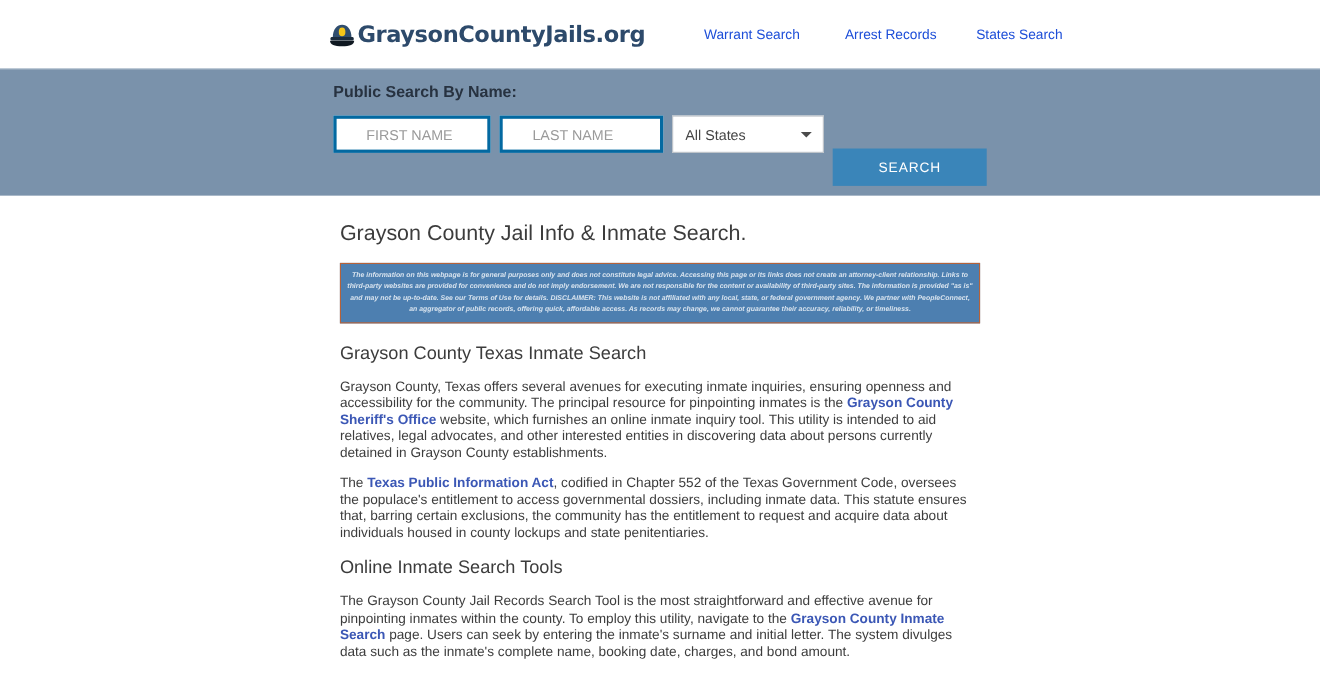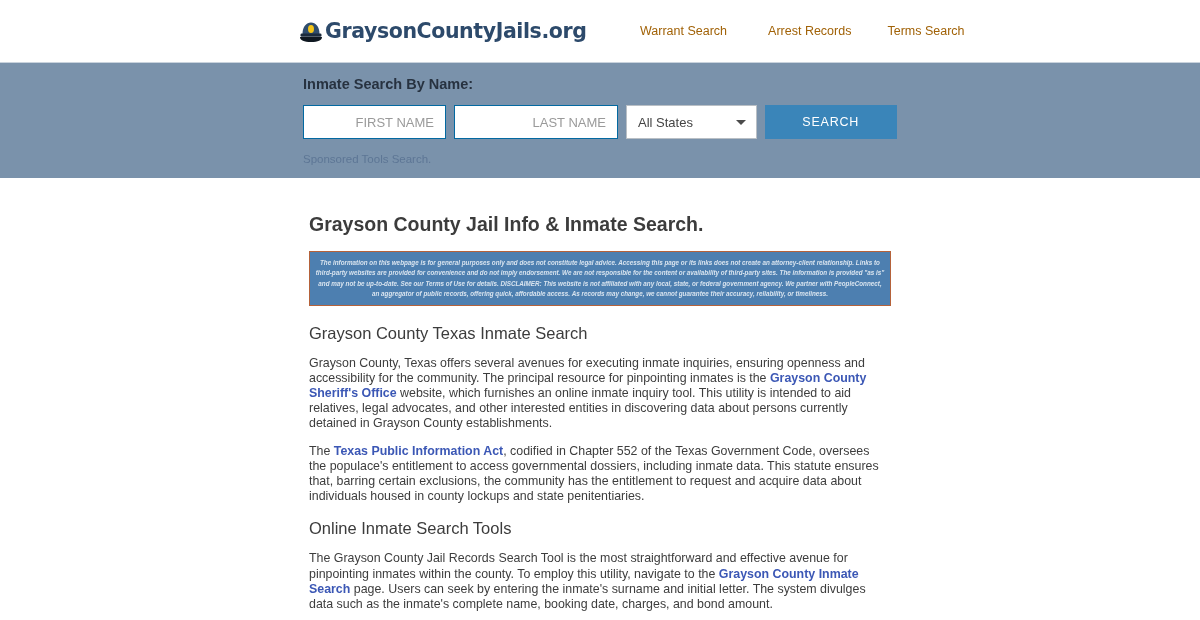--- a/index.html
+++ b/index.html
@@ -51,21 +51,21 @@
   }
   .main-nav {
     position: absolute;
     left: 640px;
     top: 23px;
     display: flex;
     align-items: center;
   }
   .main-nav a {
     font-size: 12.5px;
-    color: #a16207;
+    color: #1d4ed8;
     text-decoration: none;
     white-space: nowrap;
     line-height: 16px;
   }
   .nav-gap-1 { width: 41px; }
   .nav-gap-2 { width: 36px; }
 
   
   .search-band {
     background: #7a92ab;
@@ -85,33 +85,32 @@
     color: #273240;
     margin: 0 0 12px 0;
     line-height: 18px;
   }
   .search-row {
     display: flex;
     align-items: stretch;
   }
   .field {
     height: 34px;
-    border: 1px solid #0369a1;
+    border: 3px solid #0369a1;
     background: #ffffff;
     font-family: "Liberation Sans", sans-serif;
     font-size: 13px;
     color: #555555;
-    padding: 0 11px;
+    padding: 0 27px;
     outline: none;
     border-radius: 0;
-    text-align: right;
   }
   .field::placeholder { color: #9a9a9a; opacity: 1; }
   .field-first { width: 143px; margin-right: 8px; }
-  .field-last  { width: 164px; margin-right: 8px; }
+  .field-last  { width: 149px; margin-right: 8px; }
   .select-wrap {
     position: relative;
     width: 143px;
     margin-right: 8px;
   }
   .field-state {
     width: 100%;
     appearance: none;
     -webkit-appearance: none;
     border: 1px solid #b9bfc5;
@@ -135,20 +134,21 @@
   .search-btn {
     width: 144px;
     height: 34px;
     background: #3a85b9;
     border: none;
     color: #ffffff;
     font-size: 12.5px;
     letter-spacing: 0.8px;
     font-family: "Liberation Sans", sans-serif;
     cursor: pointer;
+    margin-top: 30px;
   }
   .sponsored {
     margin-top: 13px;
     font-size: 11.5px;
     color: #5d7695;
     line-height: 14px;
   }
 
   
   .article {
@@ -156,23 +156,23 @@
     width: 1200px;
     background: #ffffff;
     padding-top: 17px;
   }
   .content {
     width: 586px;
     margin: 0 0 0 309px;
   }
   h1.page-title {
     font-size: 19.5px;
-    font-weight: bold;
+    font-weight: normal;
     color: #3c3c3c;
-    margin: 16px 0 14px 0;
+    margin: 4px 0 14px 0;
     line-height: 26px;
   }
   .disclaimer {
     background: #4d7fb0;
     border: 1px solid #b5623a;
     color: #d9e4ef;
     font-size: 6.3px;
     line-height: 10.4px;
     font-style: italic;
     font-weight: bold;
@@ -222,27 +222,27 @@
       </svg>
     </span>
     <span class="brand-text">GraysonCountyJails.org</span>
   </a>
 
   <nav class="main-nav">
     <a href="#">Warrant Search</a>
     <span class="nav-gap-1"></span>
     <a href="#">Arrest Records</a>
     <span class="nav-gap-2"></span>
-    <a href="#">Terms Search</a>
+    <a href="#">States Search</a>
   </nav>
 </div>
 
 <div class="search-band">
   <div class="search-inner">
-    <div class="search-title">Inmate Search By Name:</div>
+    <div class="search-title">Public Search By Name:</div>
     <div class="search-row">
       <input class="field field-first" type="text" placeholder="FIRST NAME" style="">
       <input class="field field-last" type="text" placeholder="LAST NAME" style="">
       <span class="select-wrap">
         <select class="field-state">
           <option>All States</option>
         </select>
         <span class="select-arrow"></span>
       </span>
       <button class="search-btn">SEARCH</button>

